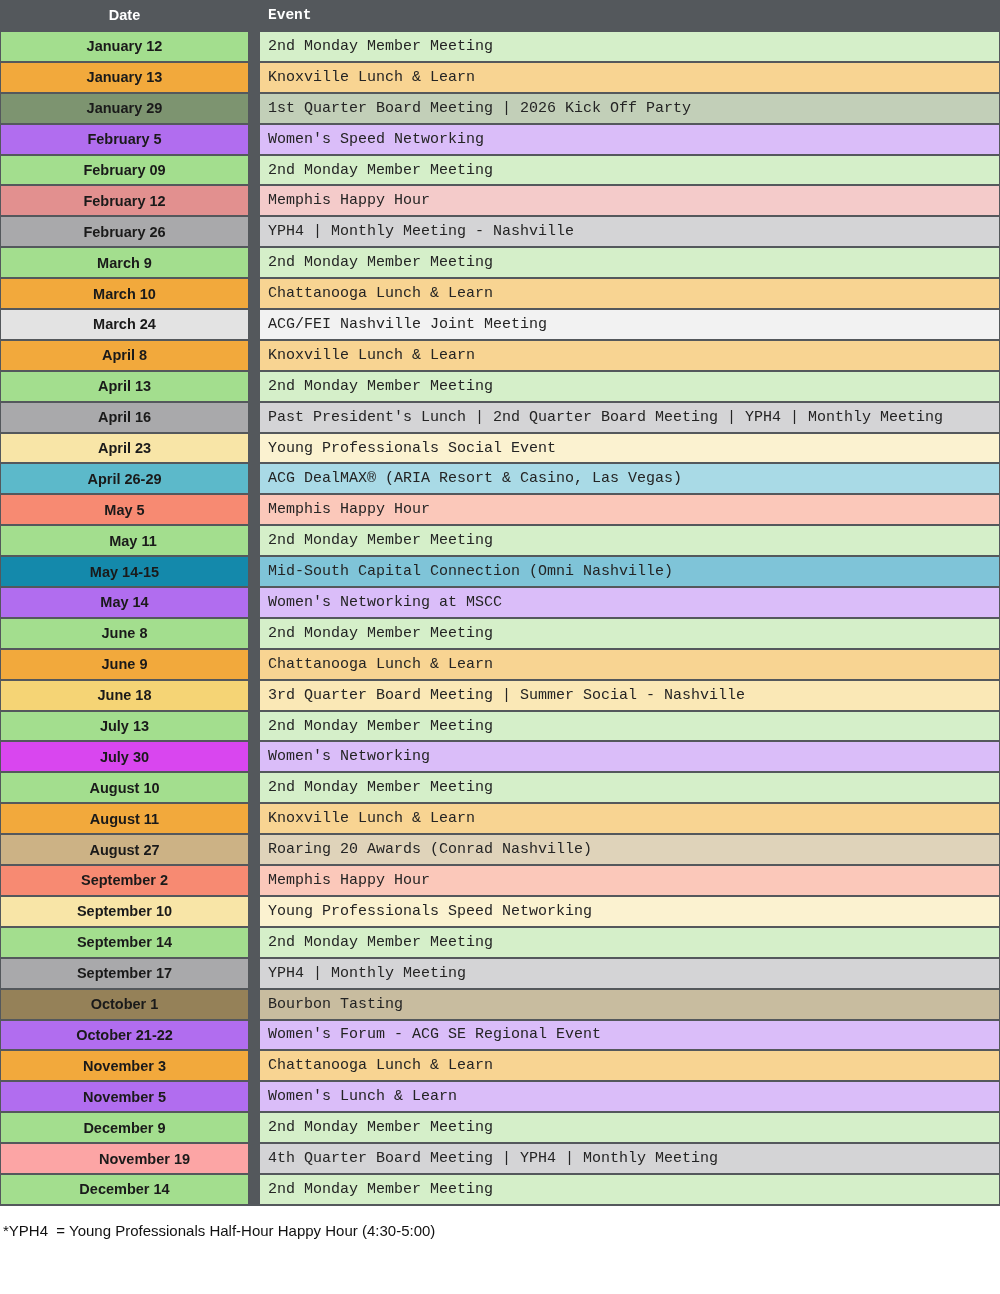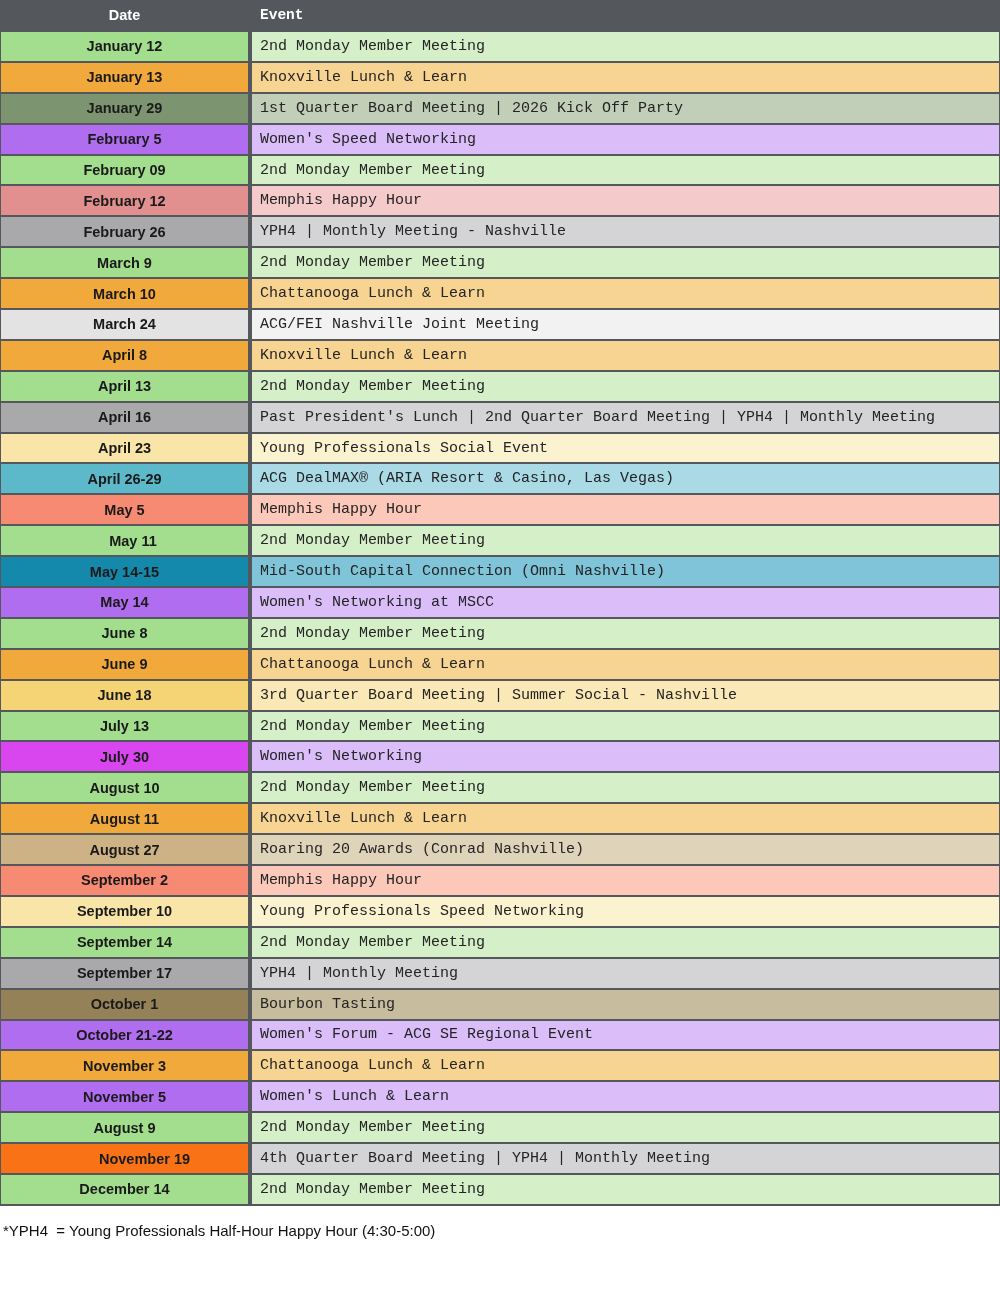--- a/index.html
+++ b/index.html
@@ -17,21 +17,21 @@
   .events-table {
     width: 1000px;
     background: #54585c;
     display: flex;
     flex-direction: column;
     padding: 0 1px 2px 1px;
     box-sizing: border-box;
   }
   .row {
     display: flex;
-    gap: 4px;
+    gap: 12px;
     height: 28.9px;
     margin-top: 2px;
     justify-content: flex-end;
   }
   .row.header-row {
     height: 30px;
     margin-top: 0;
     background: #54585c;
   }
   .cell {
@@ -217,25 +217,25 @@
         </div>
         <div class="row">
           <div class="cell date" style="background: rgb(242, 169, 60);">November 3</div>
           <div class="cell event" style="background: rgb(248, 212, 146);">Chattanooga Lunch &amp; Learn</div>
         </div>
         <div class="row">
           <div class="cell date" style="background: rgb(177, 109, 239);">November 5</div>
           <div class="cell event" style="background: rgb(218, 189, 249);">Women's Lunch &amp; Learn</div>
         </div>
         <div class="row">
-          <div class="cell date" style="background: rgb(163, 222, 142);">August 9</div>
-          <div class="cell event" style="background: rgb(213, 239, 201);">2nd Monday Member Meeting</div>
-        </div>
-        <div class="row">
-          <div class="cell date" style="background: #f97316; padding-left: 40px;">November 19</div>
+          <div class="cell date" style="background: rgb(163, 222, 142);">December 9</div>
+          <div class="cell event" style="background: rgb(213, 239, 201);">2nd Monday Member Meeting</div>
+        </div>
+        <div class="row">
+          <div class="cell date" style="background: #fca5a5; padding-left: 40px;">November 19</div>
           <div class="cell event" style="background: rgb(212, 212, 214);">4th Quarter Board Meeting | YPH4 | Monthly Meeting</div>
         </div>
         <div class="row">
           <div class="cell date" style="background: rgb(163, 222, 142);">December 14</div>
           <div class="cell event" style="background: rgb(213, 239, 201);">2nd Monday Member Meeting</div>
         </div>
       </div>
   </div>
   <div class="footnote">*YPH4  = Young Professionals Half-Hour Happy Hour (4:30-5:00)</div>
 </div>

